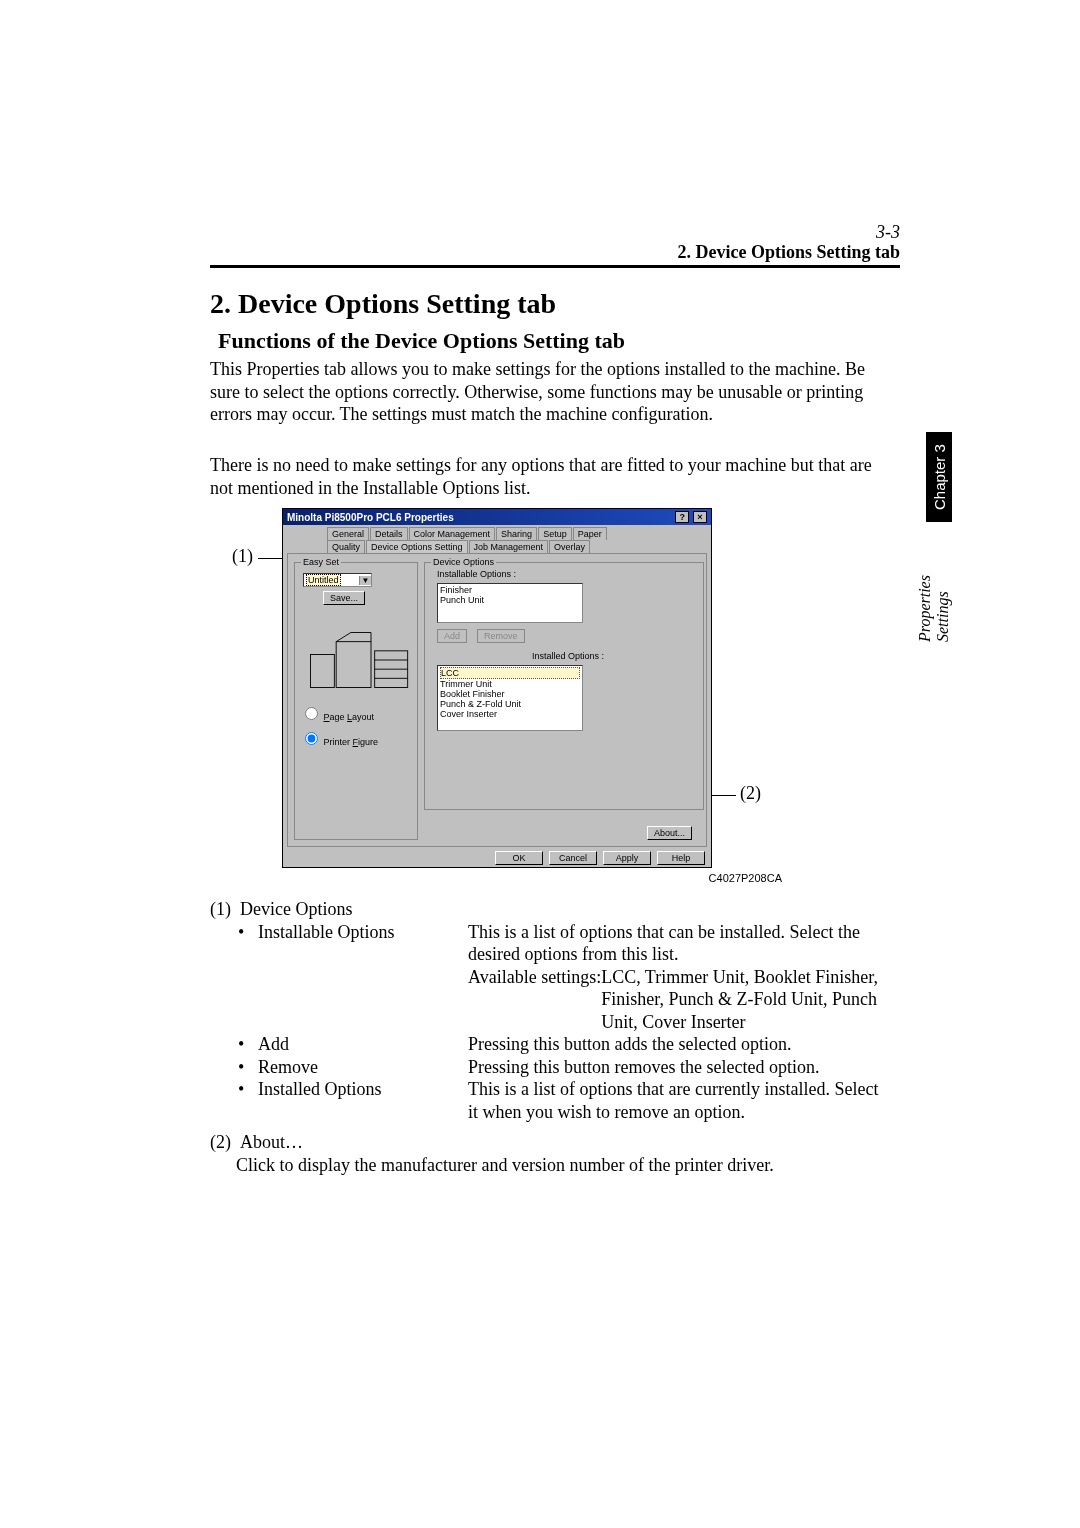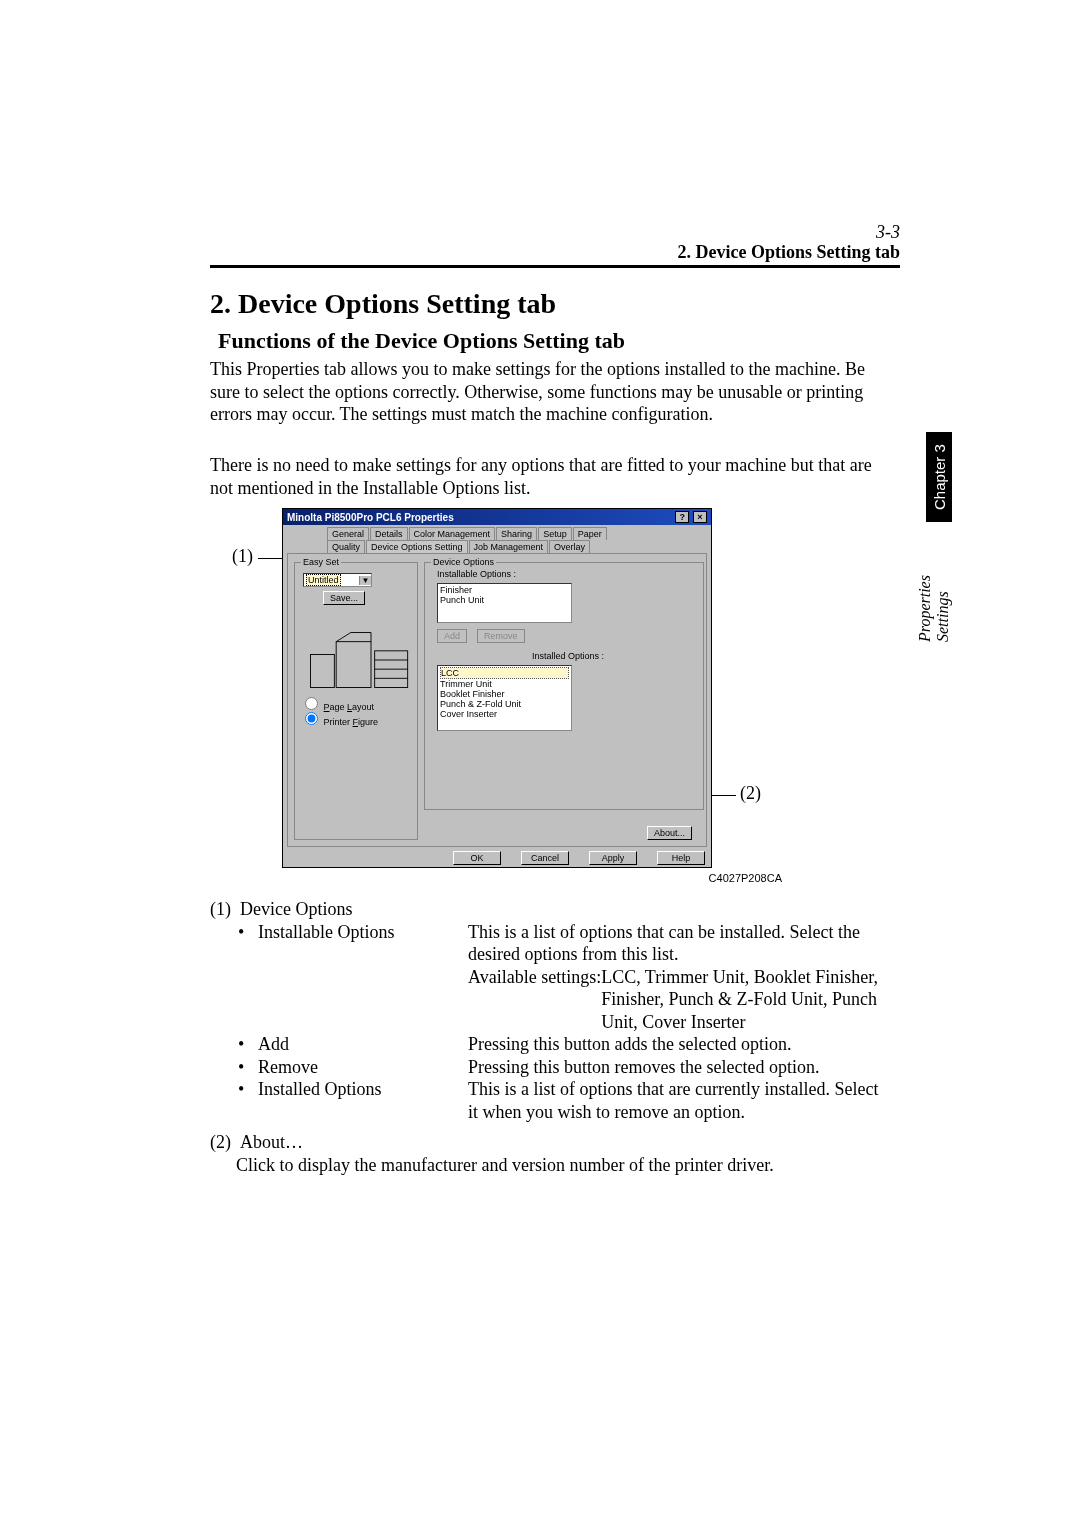--- a/index.html
+++ b/index.html
@@ -156,33 +156,33 @@
   .btn-disabled { color: #888; border: 1px solid #888; }
   .printer-illus {
     margin-top: 18px;
     margin-left: 6px;
     width: 110px; height: 74px;
     font-size: 8px;
     color: #333;
     display: flex; align-items: center; justify-content: center;
   }
   .printer-illus svg { width: 100%; height: 100%; }
-  .radio-row { margin-left: 6px; margin-top: 0; font-size: 9px; }
+  .radio-row { margin-left: 6px; margin-top: 10px; font-size: 9px; }
   .radio-row input { margin-right: 3px; }
   .listbox {
     background: #fff; border: 1px inset #888;
-    width: 135px; height: 40px;
+    width: 146px; height: 40px;
     margin: 4px 0 6px 8px; padding: 1px 2px; font-size: 9px;
   }
   .listbox2 { height: 66px; }
   .listbox .selrow { background: #fff7cc; border: 1px dotted #555; }
   .lbl { font-size: 9px; margin-left: 8px; margin-top: 2px; display: block; }
   .btnrow { margin-left: 8px; display: flex; gap: 10px; }
   .aboutbtn { position: absolute; right: 14px; bottom: 6px; }
-  .dlgbtns { display: flex; justify-content: flex-end; gap: 20px; padding: 4px 6px 6px 0; }
+  .dlgbtns { display: flex; justify-content: flex-end; gap: 6px; padding: 4px 6px 6px 0; }
   .dlgbtns .btn { width: 48px; text-align: center; }
   .callout {
     position: absolute;
     font-family: "Times New Roman", serif;
     font-size: 18px;
   }
   .callout-line {
     position: absolute;
     border-top: 1px solid #000;
     height: 0;

